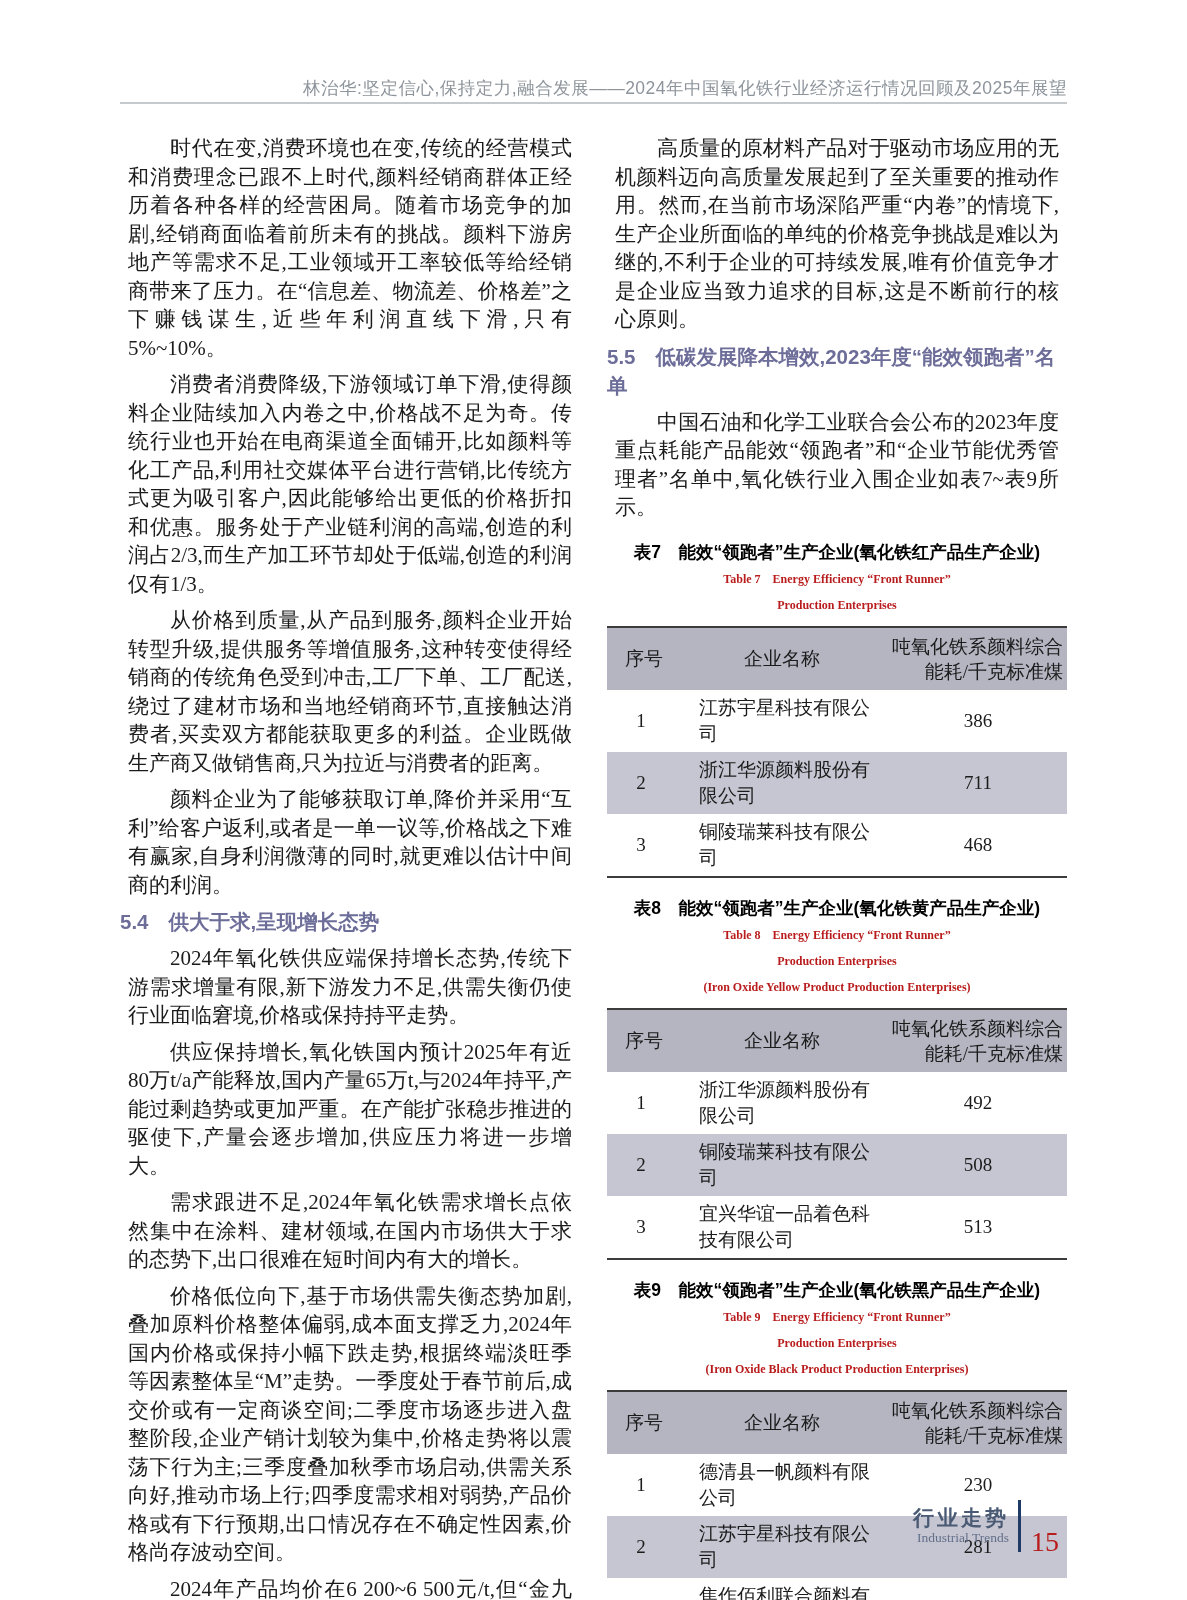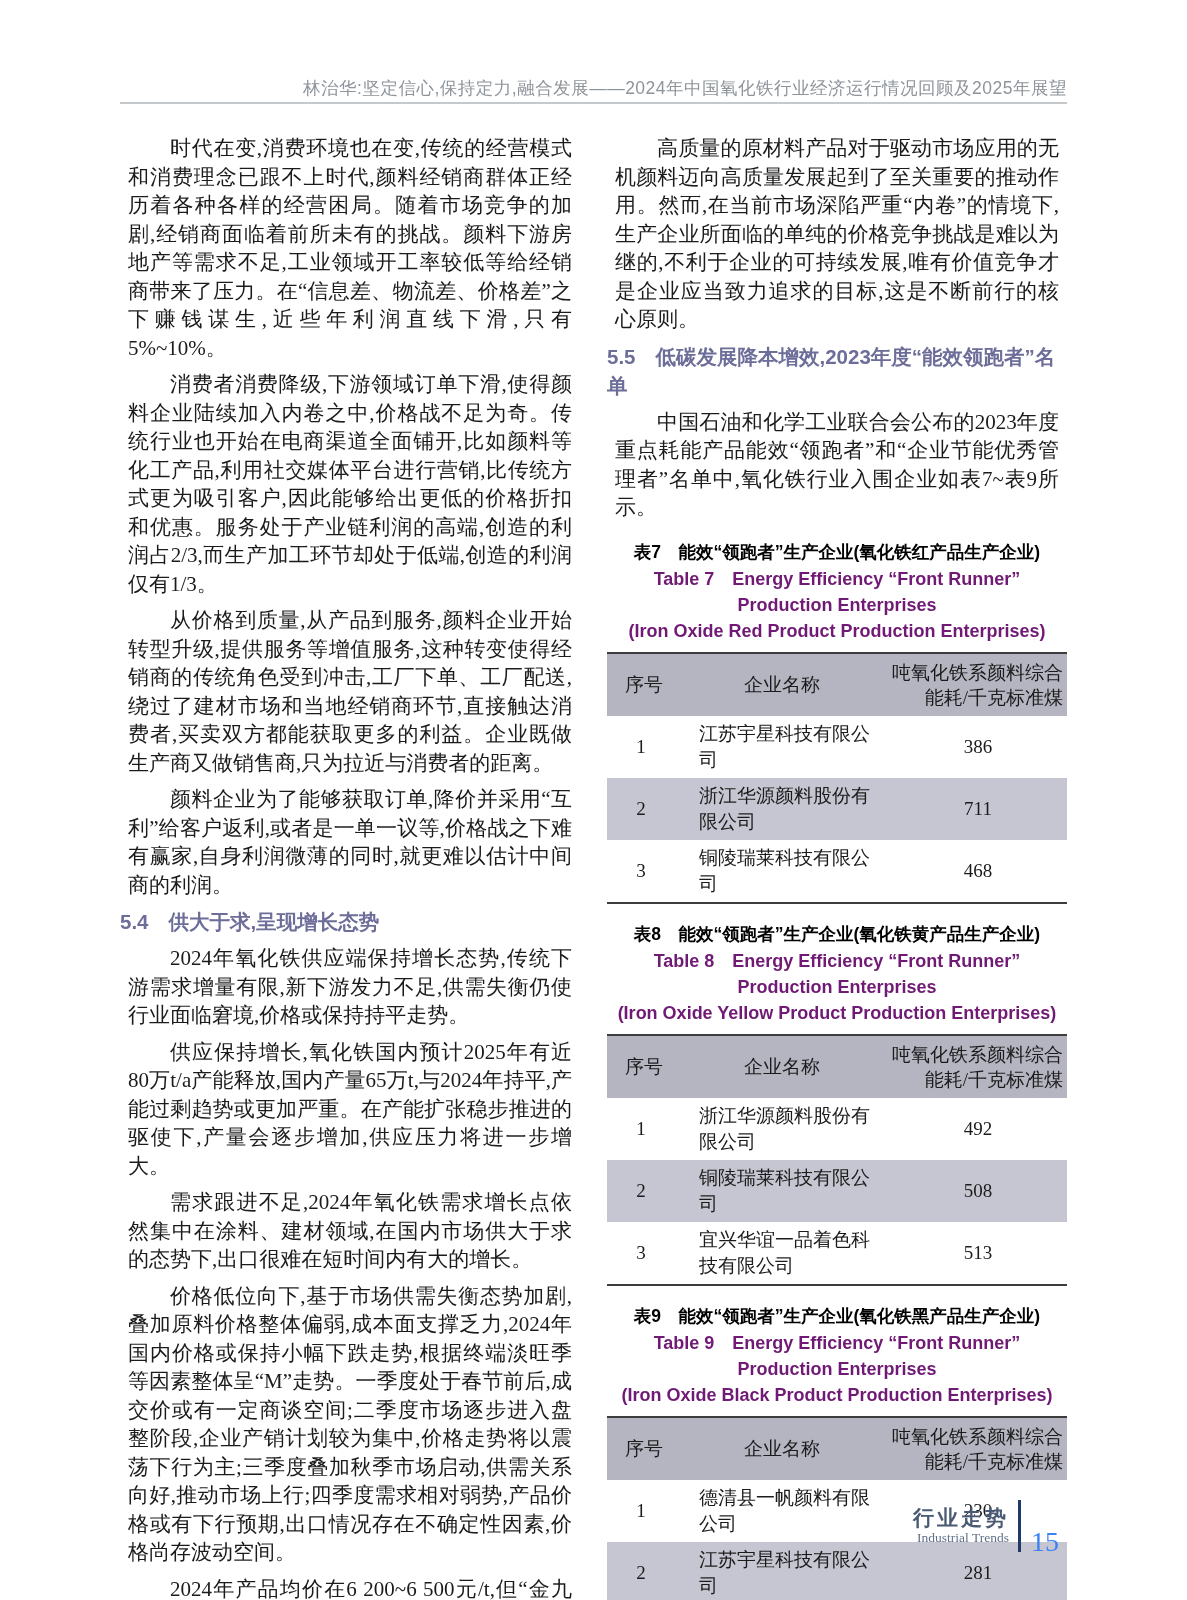--- a/index.html
+++ b/index.html
@@ -42,22 +42,22 @@
     white-space:nowrap;
   }
   .sec-num{margin-right:20px;}
   
   .tbl-cap{margin-top:17px;text-align:center;}
   .cap-cn{
     font-family:"Liberation Sans","DejaVu Sans",sans-serif;
     font-weight:bold;font-size:17.5px;line-height:27px;color:#000;
   }
   .cap-en{
-    font-family:Liberation Sans, sans-serif;
-    font-weight:bold;font-size:18px;line-height:26px;color:#701a75;
+    font-family:Liberation Serif, serif;
+    font-weight:bold;font-size:12px;line-height:26px;color:#b91c1c;
   }
   
   table.tbl{
     width:100%;border-collapse:collapse;
     border-top:2px solid #3c3c3c;border-bottom:2px solid #3c3c3c;
     margin-top:8px;margin-bottom:8px;
     font-size:19px;
   }
   table.tbl th{
     background:#b5b5c2;font-weight:normal;
@@ -82,21 +82,21 @@
     font-weight:bold;font-size:21px;line-height:24px;
     color:#4a5a74;letter-spacing:3px;
   }
   .f-en{
     font-family:"Liberation Serif","DejaVu Serif",serif;
     font-size:13.5px;line-height:16px;color:#63708a;
   }
   .f-bar{width:3px;height:52px;background:#1f3a66;margin-right:10px;}
   .f-num{
     font-family:"Liberation Serif","DejaVu Serif",serif;
-    font-size:28px;color:#3b82f6;margin-top:32px;
+    font-size:28px;color:#b91c1c;margin-top:32px;
   }
 </style>
 </head>
 <body>
 
 <div class="page">
 
   <div class="running-head">林治华:坚定信心,保持定力,融合发展——2024年中国氧化铁行业经济运行情况回顾及2025年展望</div>
   <div class="head-rule"></div>
 
@@ -117,21 +117,20 @@
 
     <div class="col">
       <p class="para">高质量的原材料产品对于驱动市场应用的无机颜料迈向高质量发展起到了至关重要的推动作用。然而,在当前市场深陷严重“内卷”的情境下,生产企业所面临的单纯的价格竞争挑战是难以为继的,不利于企业的可持续发展,唯有价值竞争才是企业应当致力追求的目标,这是不断前行的核心原则。</p>
       <p class="sec-h" style="white-space:normal;"><span class="sec-num">5.5</span><span>低碳发展降本增效,2023年度“能效领跑者”名单</span></p>
       <p class="para">中国石油和化学工业联合会公布的2023年度重点耗能产品能效“领跑者”和“企业节能优秀管理者”名单中,氧化铁行业入围企业如表7~表9所示。</p>
 
       <div class="tbl-cap">
         <div class="cap-cn">表7　能效“领跑者”生产企业(氧化铁红产品生产企业)</div>
         <div class="cap-en">Table 7　Energy Efficiency “Front Runner”</div>
         <div class="cap-en">Production Enterprises</div>
-        <div class="cap-en">(Iron Oxide Red Product Production Enterprises)</div>
       </div>
       <table class="tbl">
         <tbody>
             <tr>
           <th class="c-no">序号</th>
           <th class="c-name">企业名称</th>
           <th class="c-val">吨氧化铁系颜料综合能耗/千克标准煤</th>
         </tr>
         <tr>
           <td class="c-no">1</td>

